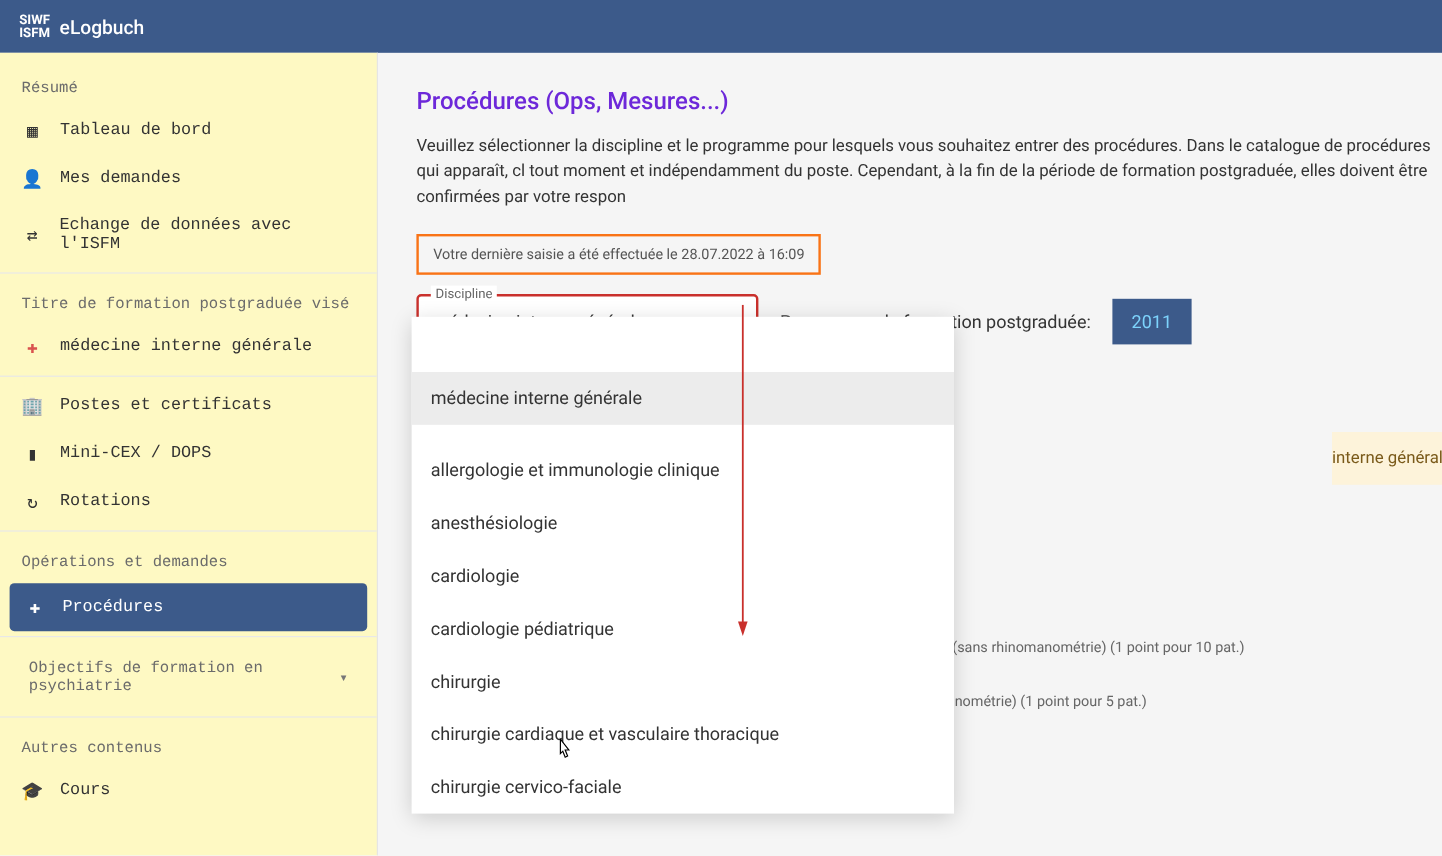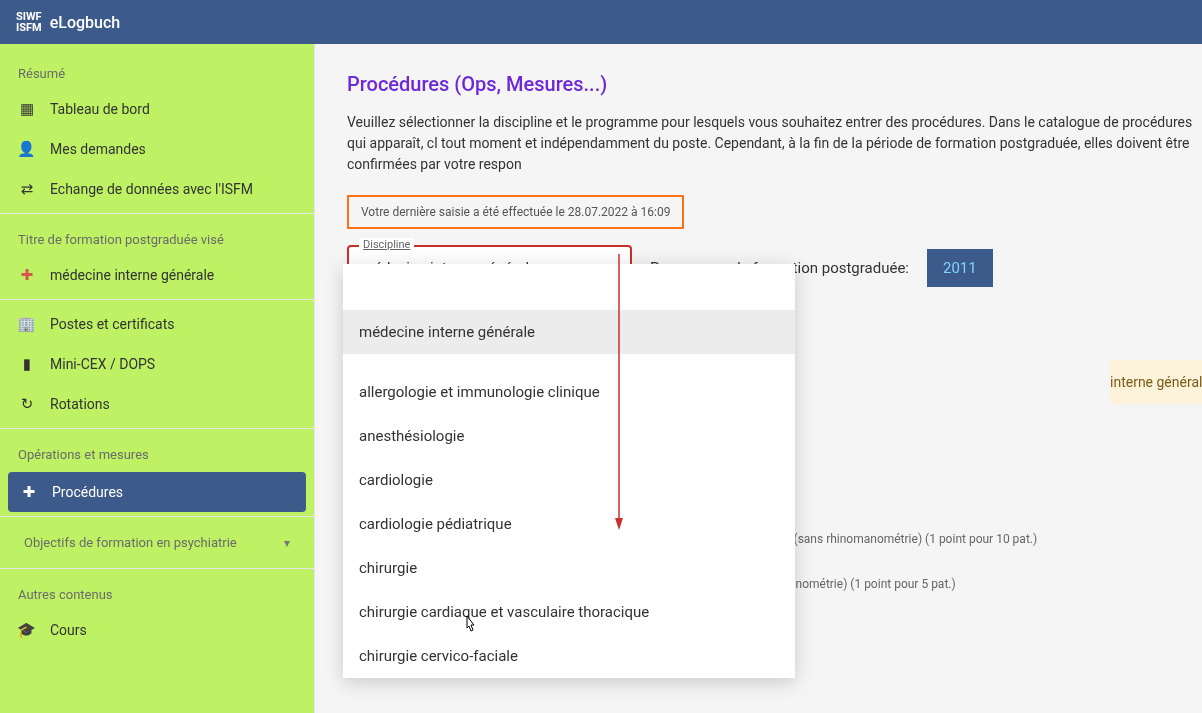--- a/index.html
+++ b/index.html
@@ -1,35 +1,35 @@
 <!DOCTYPE html>
 <html><head>
   <meta charset="utf-8">
   <style>
     * { margin: 0; padding: 0; box-sizing: border-box; }
     body { font-family: -apple-system, BlinkMacSystemFont, "Segoe UI", Roboto, Arial, sans-serif; background: #f5f5f5; width: 1202px; height: 713px; overflow: hidden; position: relative; }
     .header { background: #3c5a8a; color: #ffffff; height: 44px; display: flex; align-items: center; padding: 0 16px; font-size: 16px; }
     .header .logo-text { font-weight: 500; display: flex; align-items: center; gap: 8px; }
     .header .logo-mark { font-size: 11px; line-height: 1; font-weight: 700; }
     .layout { display: flex; height: calc(713px - 44px); }
-    .sidebar { width: 315px; background: #bef264; border-right: 1px solid #e5e5e5; overflow-y: auto; padding-top: 8px; }
+    .sidebar { width: 315px; background: #fef9c3; border-right: 1px solid #e5e5e5; overflow-y: auto; padding-top: 8px; font-family: Liberation Mono, monospace; }
     .section-label { color: #6b6b6b; font-size: 13px; padding: 14px 18px 8px; }
     .nav-item { display: flex; align-items: center; gap: 14px; padding: 11px 18px; color: #333; font-size: 14px; cursor: pointer; }
     .nav-item.active { background: #3c5a8a; color: #fff; border-radius: 4px; margin: 2px 8px; padding: 11px 12px; }
     .nav-icon { width: 18px; height: 18px; display: inline-flex; align-items: center; justify-content: center; font-size: 15px; }
     .divider { border-top: 1px solid #e8e8e8; margin: 4px 0; }
     .expand-caret { margin-left: auto; font-size: 12px; color: #777; }
     .content { flex: 1; padding: 28px 0 0 32px; overflow: hidden; position: relative; }
     .page-title { font-size: 20px; color: #6d28d9; font-weight: 500; margin-bottom: 16px; }
     .page-intro { font-size: 14px; color: #333; line-height: 1.5; margin-bottom: 20px; }
     .last-entry { border: 2px solid #f97316; display: inline-block; padding: 8px 12px; font-size: 12px; color: #555; margin-bottom: 16px; }
     .controls-row { display: flex; align-items: center; gap: 18px; margin-bottom: 24px; }
     .select-wrap { position: relative; width: 285px; }
     .select-outline { border: 2px solid #c9302c; border-radius: 4px; padding: 12px 36px 12px 12px; background: #fff; position: relative; cursor: pointer; }
-    .select-label { position: absolute; top: -9px; left: 10px; background: #fff; padding: 0 4px; font-size: 11px; color: #666; text-decoration: underline; }
+    .select-label { position: absolute; top: -9px; left: 10px; background: #fff; padding: 0 4px; font-size: 11px; color: #666; }
     .select-value { font-size: 15px; color: #333; }
     .select-caret { position: absolute; right: 12px; top: 50%; transform: translateY(-50%); font-size: 10px; color: #3c5a8a; }
     .program-label { font-size: 15px; color: #333; }
     .year-badge { background: #3c5a8a; color: #7dd3fc; padding: 10px 16px; font-size: 15px; text-align: center; }
     .dropdown { position: absolute; top: 264px; left: 343px; width: 452px; background: #fff; box-shadow: 0 4px 18px rgba(0,0,0,0.18); z-index: 50; max-height: 448px; overflow-y: auto; }
     .dropdown-spacer { height: 46px; }
     .dropdown-item { padding: 13px 16px; font-size: 15px; color: #333; cursor: pointer; }
     .dropdown-item.selected { background: #ececec; }
     .warning-strip { background: #fdf3da; color: #7a5a1a; padding: 14px 0; font-size: 14px; position: absolute; top: 316px; left: 795px; right: 0; white-space: nowrap; }
     .hidden-row { position: absolute; font-size: 12px; color: #666; }
@@ -80,21 +80,21 @@
     <div class="nav-item">
       <span class="nav-icon">▮</span>
       <span>Mini-CEX / DOPS</span>
     </div>
     <div class="nav-item">
       <span class="nav-icon">↻</span>
       <span>Rotations</span>
     </div>
     <div class="divider"></div>
 
-    <div class="section-label">Opérations et mesures</div>
+    <div class="section-label">Opérations et demandes</div>
     <div class="nav-item active">
       <span class="nav-icon">✚</span>
       <span>Procédures</span>
     </div>
     <div class="divider"></div>
 
     <div class="nav-item" style="padding:14px 24px;">
       <span style="color:#6b6b6b; font-size:13px;">Objectifs de formation en psychiatrie</span>
       <span class="expand-caret">▾</span>
     </div>

